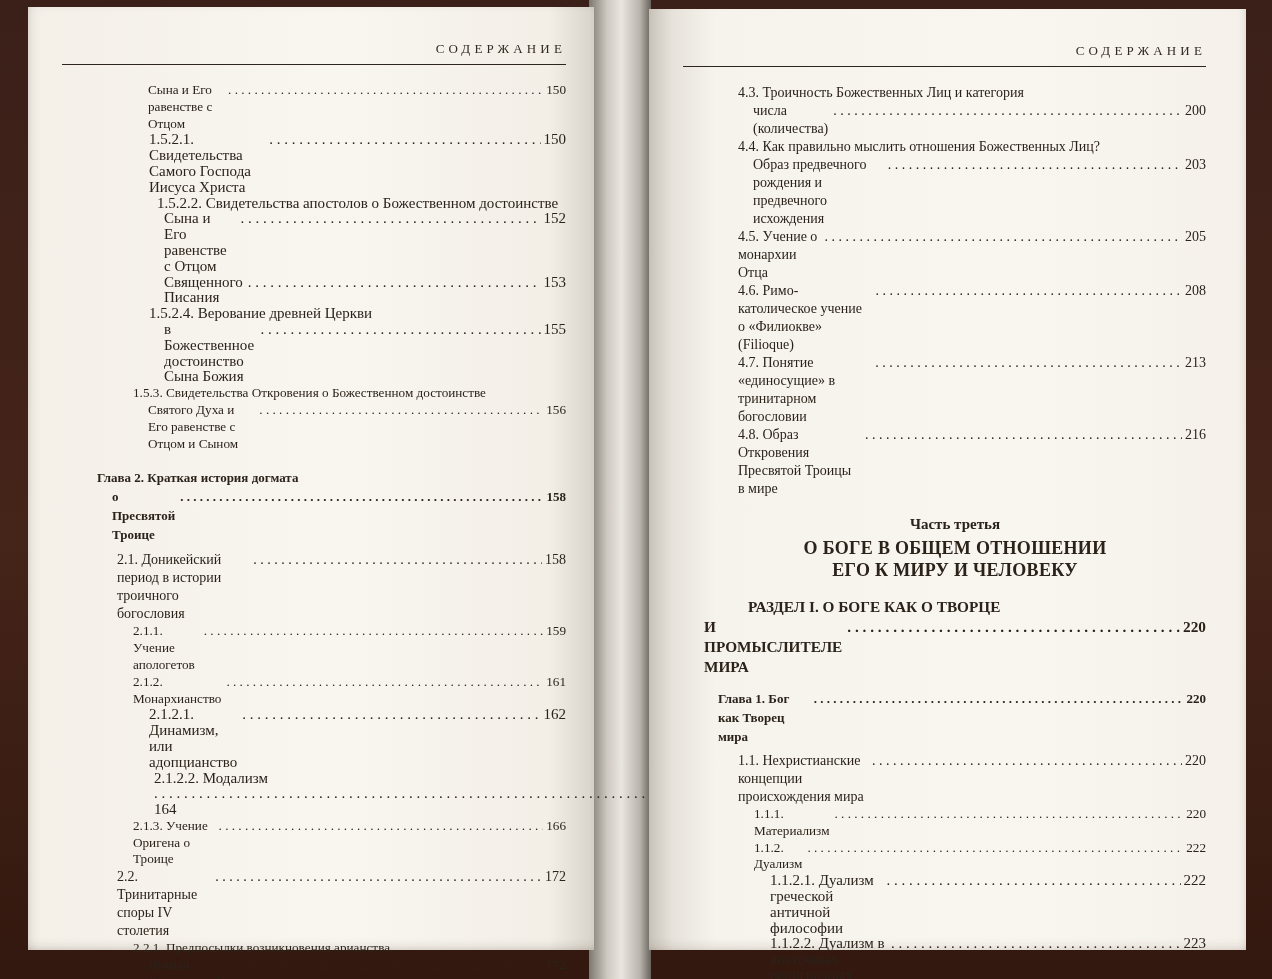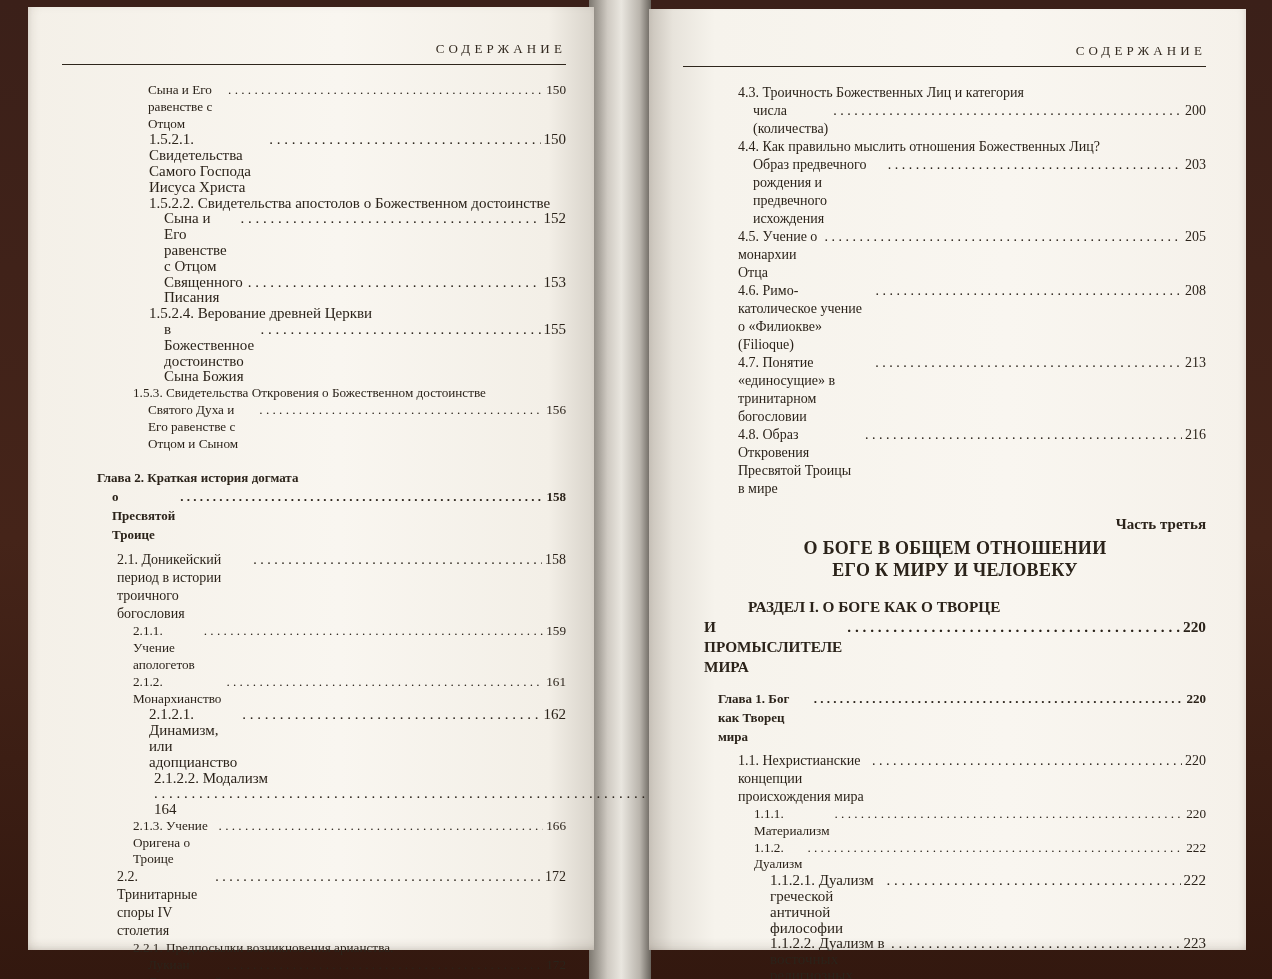--- a/index.html
+++ b/index.html
@@ -65,21 +65,21 @@
           <div class="row s2" style="padding-left: 65px;">
             <span class="t">Сына и Его равенстве с Отцом</span>
             <span class="dots">. . . . . . . . . . . . . . . . . . . . . . . . . . . . . . . . . . . . . . . . . . . . . . . . . . . . . . . . . . . . . . . . . . . . . . . . . . . . . . . . . . . . . . . . . . . . . . . . . . . . . . . . . . . . . . </span>
             <span class="pg">150</span>
           </div>
           <div class="row s3" style="padding-left: 66px;">
             <span class="t">1.5.2.1. Свидетельства Самого Господа Иисуса Христа</span>
             <span class="dots">. . . . . . . . . . . . . . . . . . . . . . . . . . . . . . . . . . . . . . . . . . . . . . . . . . . . . . . . . . . . . . . . . . . . . . . . . . . . . . . . . . . . . . . . . . . . . . . . . . . . . . . . . . . . . . </span>
             <span class="pg">150</span>
           </div>
-          <div class="row s3" style="padding-left: 66px;">
+          <div class="row s3" style="padding-left: 66px; justify-content: center;">
             <span class="t">1.5.2.2. Свидетельства апостолов о Божественном достоинстве</span>
           </div>
           <div class="row s3" style="padding-left: 81px;">
             <span class="t">Сына и Его равенстве с Отцом</span>
             <span class="dots">. . . . . . . . . . . . . . . . . . . . . . . . . . . . . . . . . . . . . . . . . . . . . . . . . . . . . . . . . . . . . . . . . . . . . . . . . . . . . . . . . . . . . . . . . . . . . . . . . . . . . . . . . . . . . . </span>
             <span class="pg">152</span>
           </div>
           <div class="row s3" style="padding-left: 81px;">
             <span class="t">Священного Писания</span>
             <span class="dots">. . . . . . . . . . . . . . . . . . . . . . . . . . . . . . . . . . . . . . . . . . . . . . . . . . . . . . . . . . . . . . . . . . . . . . . . . . . . . . . . . . . . . . . . . . . . . . . . . . . . . . . . . . . . . . </span>
@@ -196,21 +196,21 @@
           <div class="row s1" style="padding-left: 34px;">
             <span class="t">4.7. Понятие «единосущие» в тринитарном богословии</span>
             <span class="dots">. . . . . . . . . . . . . . . . . . . . . . . . . . . . . . . . . . . . . . . . . . . . . . . . . . . . . . . . . . . . . . . . . . . . . . . . . . . . . . . . . . . . . . . . . . . . . . . . . . . . . . . . . . . . . . </span>
             <span class="pg">213</span>
           </div>
           <div class="row s1" style="padding-left: 34px;">
             <span class="t">4.8. Образ Откровения Пресвятой Троицы в мире</span>
             <span class="dots">. . . . . . . . . . . . . . . . . . . . . . . . . . . . . . . . . . . . . . . . . . . . . . . . . . . . . . . . . . . . . . . . . . . . . . . . . . . . . . . . . . . . . . . . . . . . . . . . . . . . . . . . . . . . . . </span>
             <span class="pg">216</span>
           </div>
-          <div class="row part-label center" style="margin-top: 16px; justify-content: flex-end;">
+          <div class="row part-label center" style="margin-top: 16px;">
             <span class="t">Часть третья</span>
           </div>
           <div class="row part-title center" style="margin-top: 3px;">
             <span class="t">О БОГЕ В ОБЩЕМ ОТНОШЕНИИ</span>
           </div>
           <div class="row part-title center">
             <span class="t">ЕГО К МИРУ И ЧЕЛОВЕКУ</span>
           </div>
           <div class="row sec" style="margin-top: 16px; padding-left: 0px; margin-left: 44px;">
             <span class="t">РАЗДЕЛ I. О БОГЕ КАК О ТВОРЦЕ</span>

